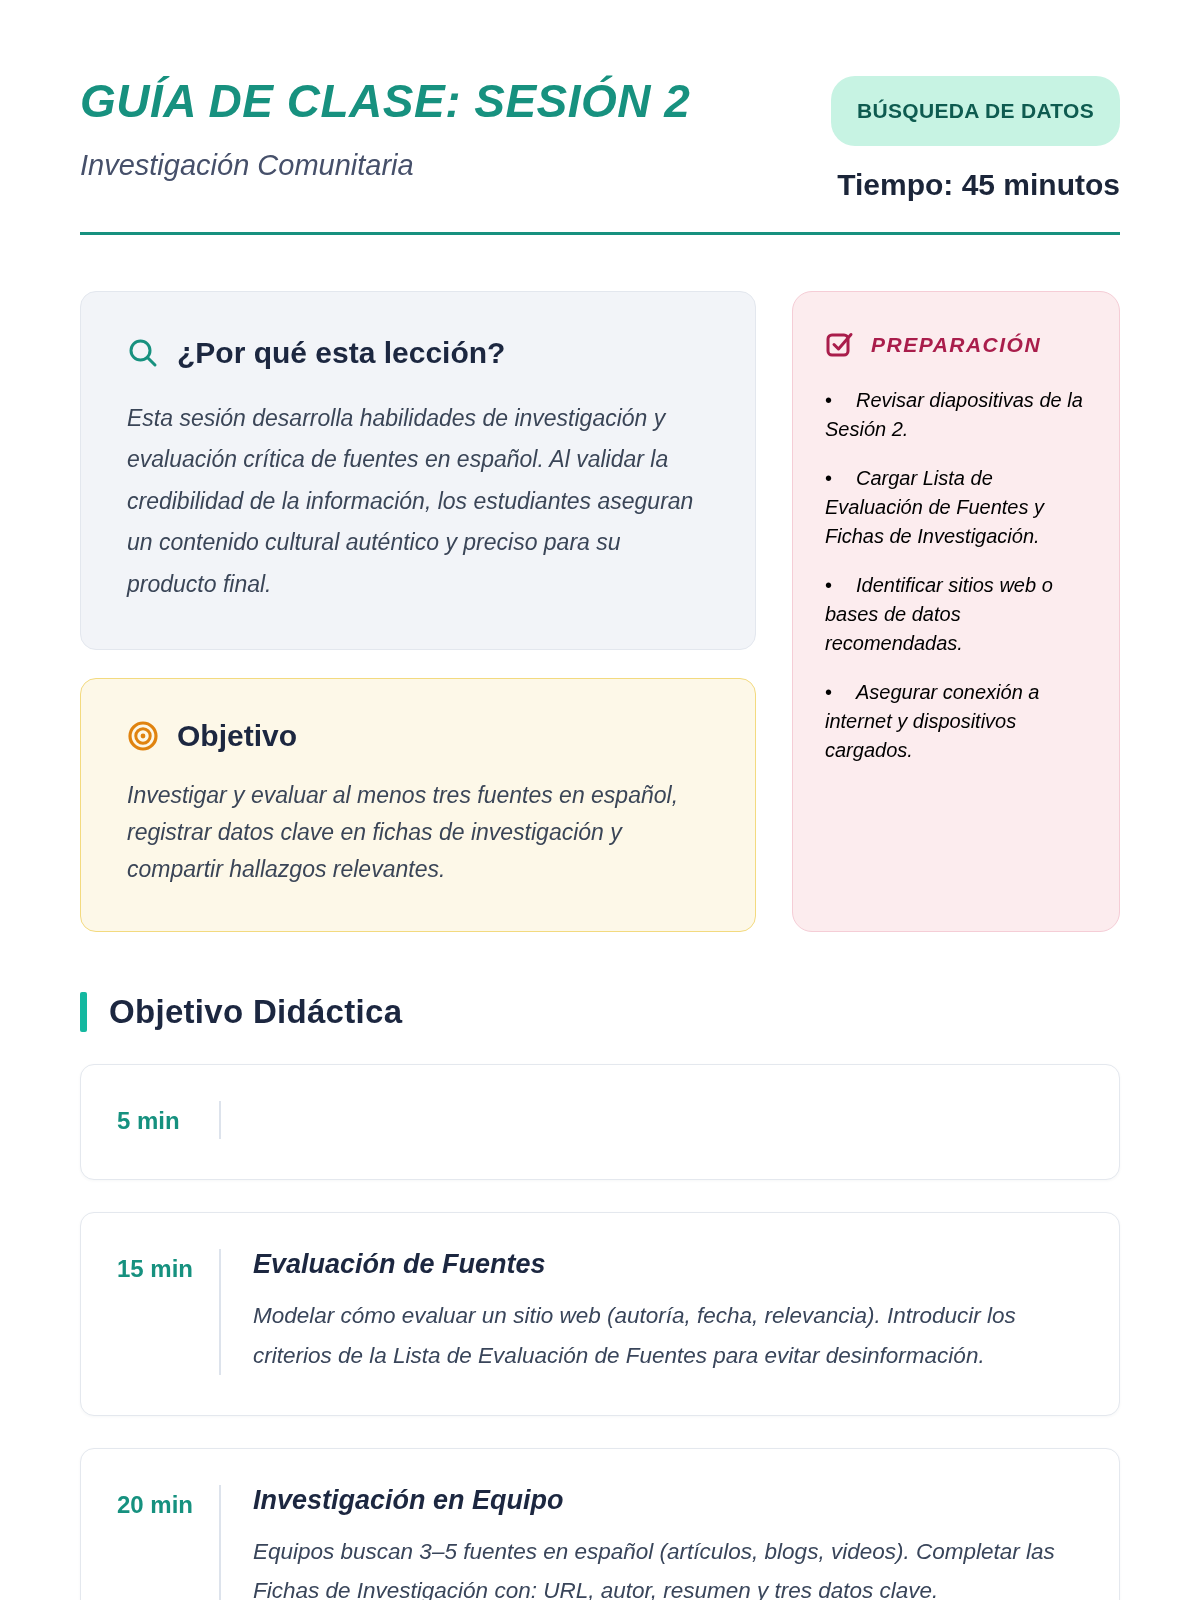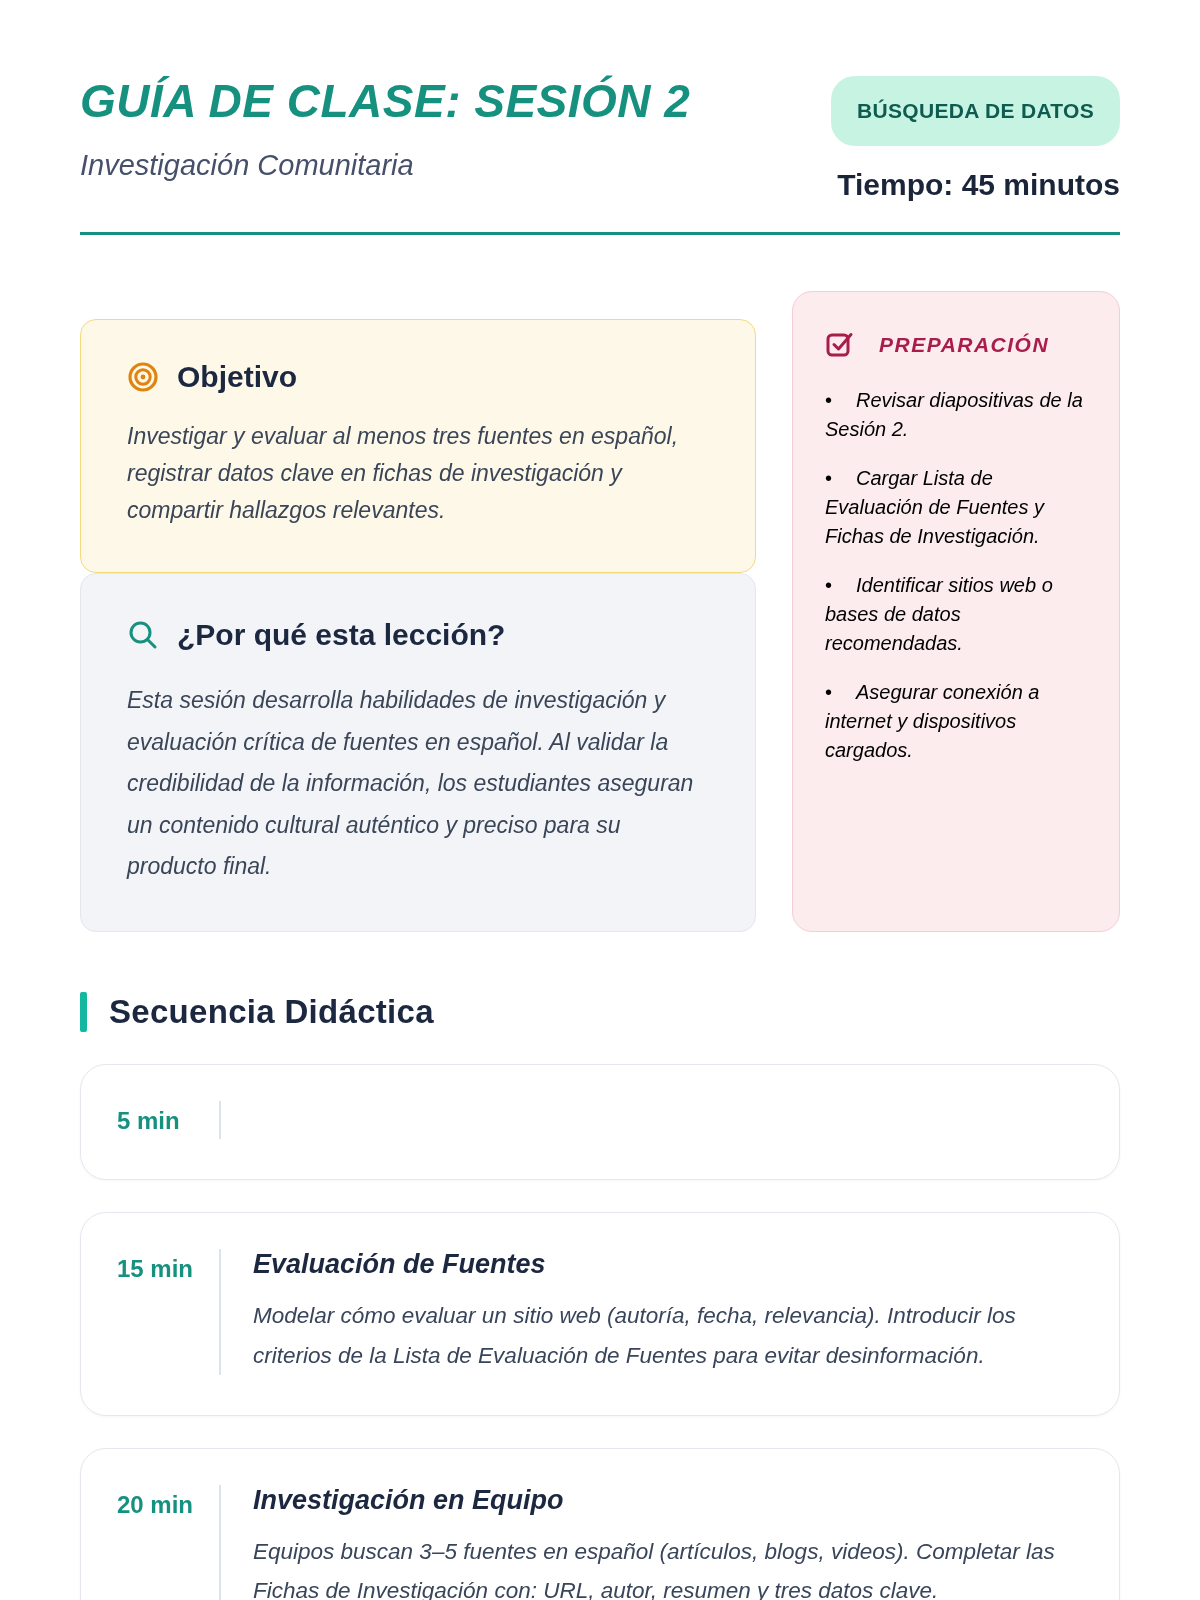--- a/index.html
+++ b/index.html
@@ -96,21 +96,21 @@
   .prep-card {
     background: #fcecee;
     border: 1.5px solid #f5cdd6;
     border-radius: 20px;
     padding: 38px 32px;
     color: #a91d4b;
   }
   .prep-heading {
     display: flex;
     align-items: center;
-    gap: 24px;
+    gap: 16px;
     font-size: 21px;
     font-weight: bold;
     font-style: italic;
     letter-spacing: 1.5px;
     color: #a91d4b;
   }
   .prep-list { list-style: none; margin-top: 26px; }
   .prep-list li {
     font-size: 20px;
     font-style: italic;
@@ -140,21 +140,21 @@
     font-weight: 800;
     color: #1c2740;
     letter-spacing: 0.3px;
   }
 
   
   .step-card {
     margin-top: 32px;
     background: #ffffff;
     border: 1.5px solid #e4e8ee;
-    border-radius: 26px;
+    border-radius: 14px;
     box-shadow: 0 1px 3px rgba(30,42,64,0.04);
     padding: 36px 40px 40px 36px;
     display: flex;
     align-items: stretch;
   }
   .step-time {
     width: 78px;
     flex: 0 0 78px;
     font-size: 24px;
     font-weight: bold;
@@ -196,46 +196,46 @@
     </div>
     <div class="header-right">
       <div class="badge">BÚSQUEDA DE DATOS</div>
       <div class="time-total">Tiempo: 45 minutos</div>
     </div>
   </div>
   <hr class="rule">
 
   <div class="columns">
     <div>
+
+      <div class="card why-card">
+        <div class="card-heading">
+          <span>
+            <svg class="icon-svg" width="32" height="32" viewBox="0 0 32 32">
+              <circle cx="13.5" cy="13.5" r="9.5" fill="none" stroke="#17917f" stroke-width="3"></circle>
+              <line x1="20.5" y1="20.5" x2="28" y2="28" stroke="#17917f" stroke-width="3" stroke-linecap="round"></line>
+            </svg>
+          </span>
+          <span>¿Por qué esta lección?</span>
+        </div>
+        <div class="card-body">Esta sesión desarrolla habilidades de investigación y evaluación crítica de fuentes en español. Al validar la credibilidad de la información, los estudiantes aseguran un contenido cultural auténtico y preciso para su producto final.</div>
+      </div>
 
       <div class="card objective-card">
         <div class="card-heading">
           <span>
             <svg class="icon-svg" width="32" height="32" viewBox="0 0 32 32">
               <circle cx="16" cy="16" r="13" fill="none" stroke="#e0830f" stroke-width="3.2"></circle>
               <circle cx="16" cy="16" r="7.2" fill="none" stroke="#e0830f" stroke-width="3"></circle>
               <circle cx="16" cy="16" r="2.4" fill="#e0830f"></circle>
             </svg>
           </span>
           <span>Objetivo</span>
         </div>
         <div class="card-body">Investigar y evaluar al menos tres fuentes en español, registrar datos clave en fichas de investigación y compartir hallazgos relevantes.</div>
-      </div>
-
-      <div class="card why-card">
-        <div class="card-heading">
-          <span>
-            <svg class="icon-svg" width="32" height="32" viewBox="0 0 32 32">
-              <circle cx="13.5" cy="13.5" r="9.5" fill="none" stroke="#17917f" stroke-width="3"></circle>
-              <line x1="20.5" y1="20.5" x2="28" y2="28" stroke="#17917f" stroke-width="3" stroke-linecap="round"></line>
-            </svg>
-          </span>
-          <span>¿Por qué esta lección?</span>
-        </div>
-        <div class="card-body">Esta sesión desarrolla habilidades de investigación y evaluación crítica de fuentes en español. Al validar la credibilidad de la información, los estudiantes aseguran un contenido cultural auténtico y preciso para su producto final.</div>
       </div>
     </div>
 
     <div class="prep-card">
       <div class="prep-heading">
         <span>
           <svg class="icon-svg" width="30" height="30" viewBox="0 0 30 30">
             <rect x="3" y="5" width="20" height="20" rx="4" fill="none" stroke="#a91d4b" stroke-width="3"></rect>
             <path d="M9 14.5 L13.5 19 L26 4.5" fill="none" stroke="#a91d4b" stroke-width="3" stroke-linecap="round" stroke-linejoin="round"></path>
           </svg>
@@ -246,21 +246,21 @@
         <li><span class="bullet">•</span><span>Revisar diapositivas de la Sesión 2.</span></li>
         <li><span class="bullet">•</span><span>Cargar Lista de Evaluación de Fuentes y Fichas de Investigación.</span></li>
         <li><span class="bullet">•</span><span>Identificar sitios web o bases de datos recomendadas.</span></li>
         <li><span class="bullet">•</span><span>Asegurar conexión a internet y dispositivos cargados.</span></li>
       </ul>
     </div>
   </div>
 
   <div class="section-header">
     <div class="section-bar"></div>
-    <div class="section-title">Secuencia Didáctica</div>
+    <div class="section-title">Objetivo Didáctica</div>
   </div>
 
   <div class="step-card">
     <div class="step-time">5 min</div>
     <div class="step-divider"></div>
   </div>
 
   <div class="step-card">
     <div class="step-time">15 min</div>
     <div class="step-divider"></div>

